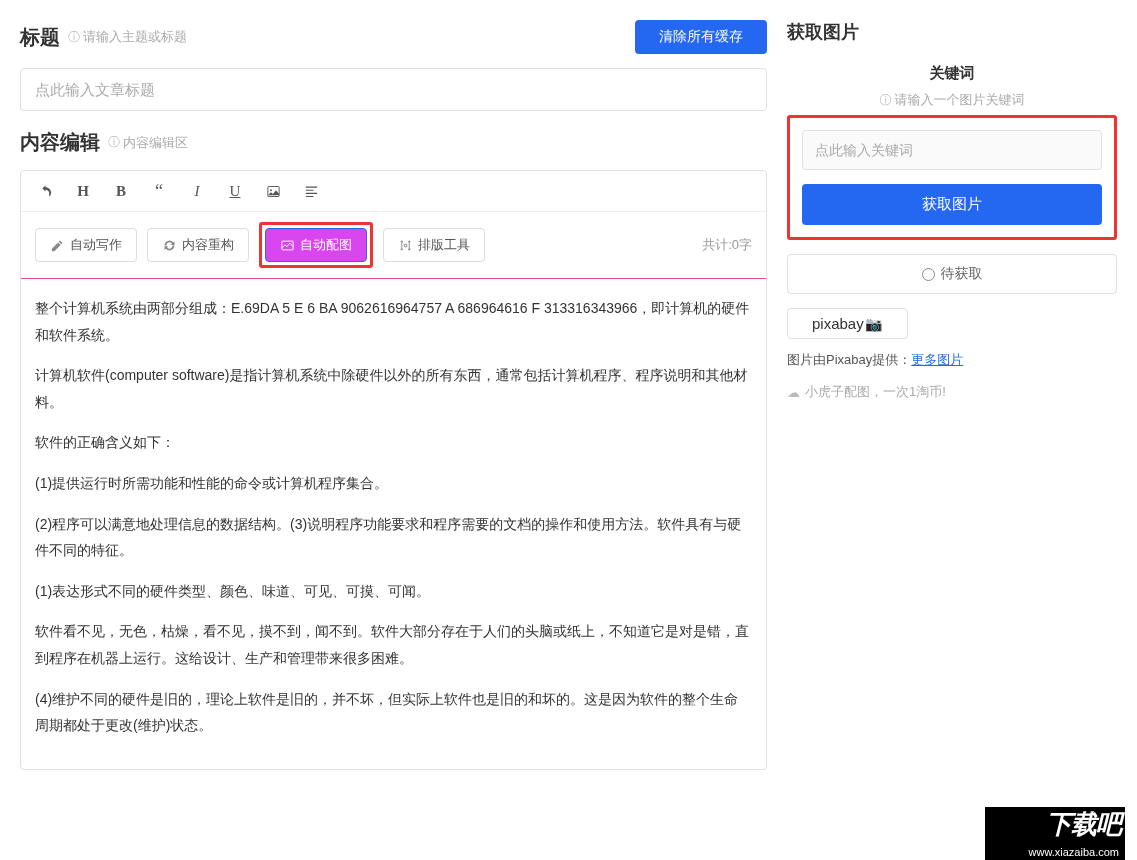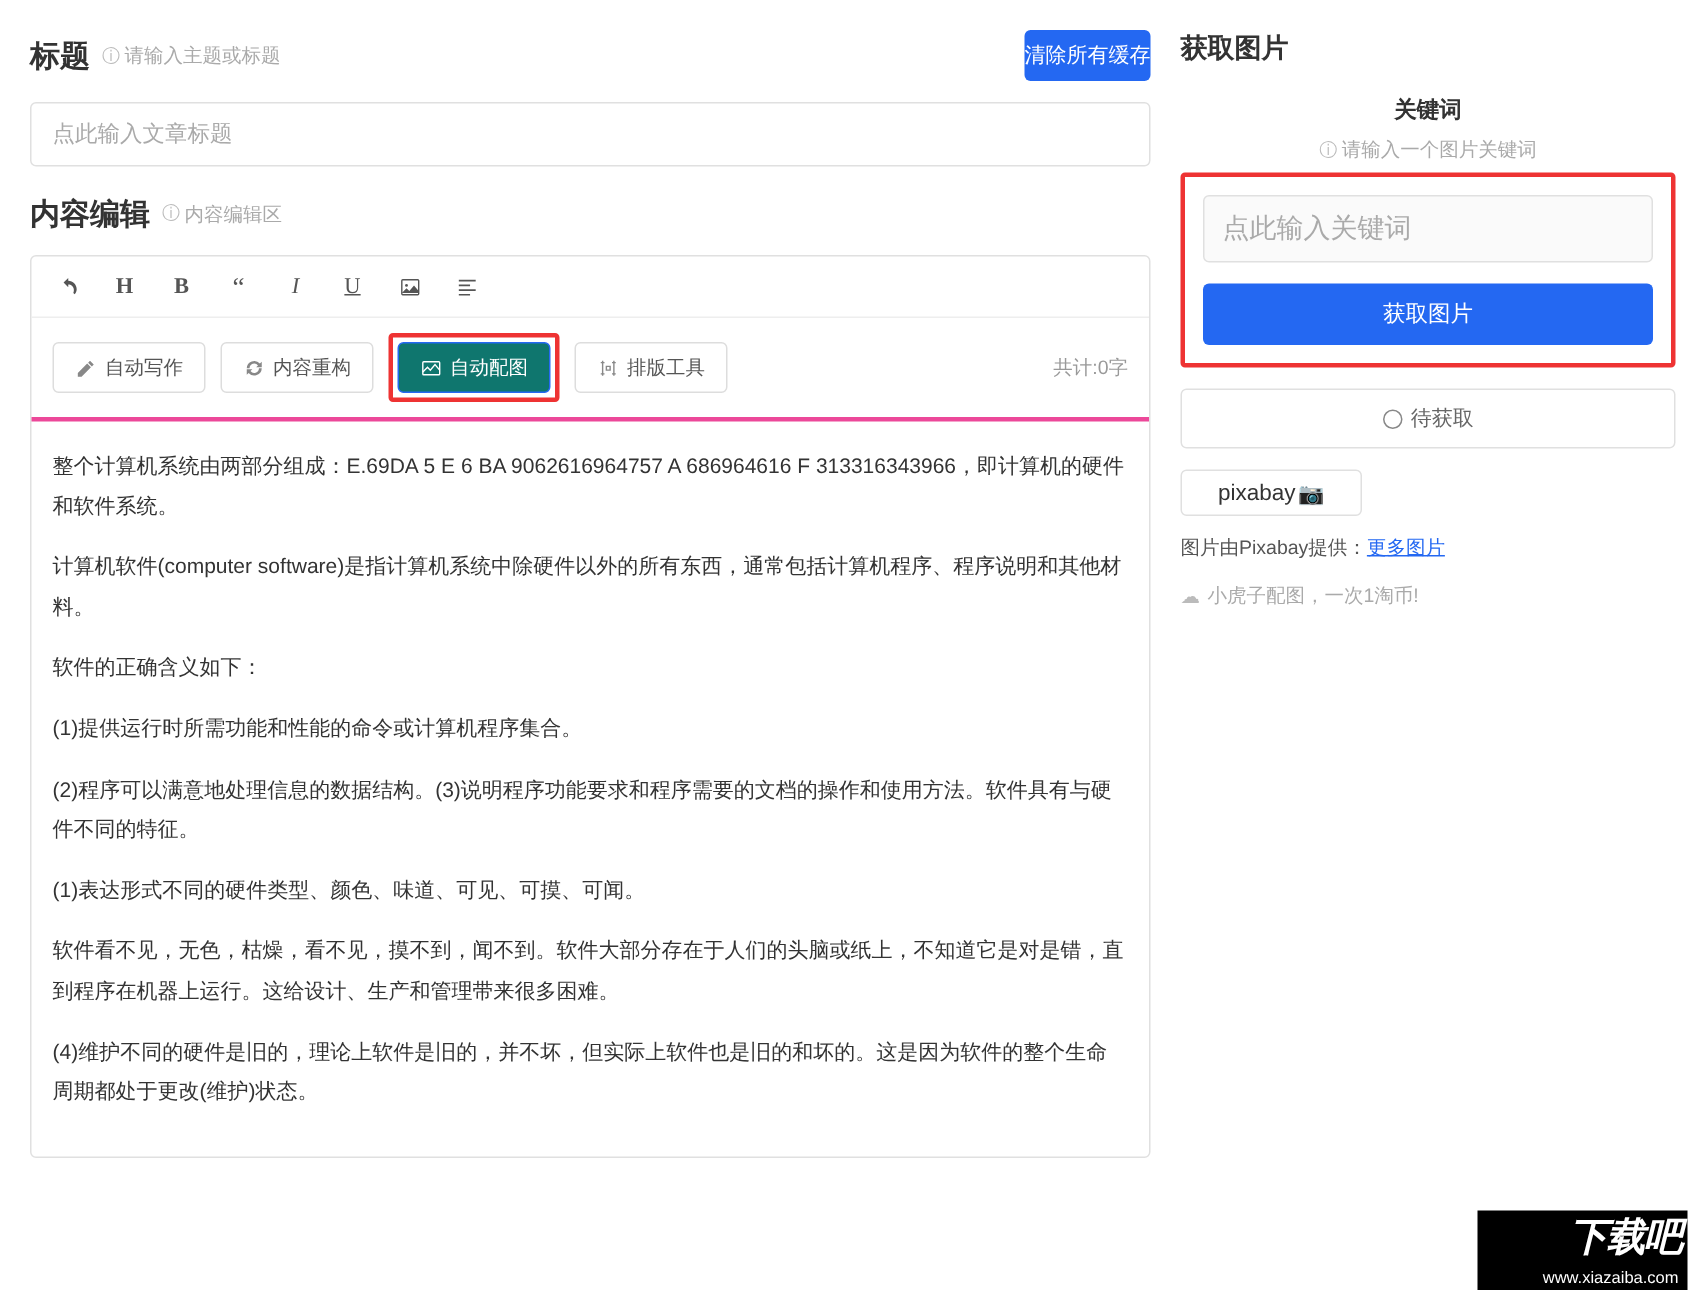--- a/index.html
+++ b/index.html
@@ -7,45 +7,45 @@
 .main-container { display: flex; padding: 20px 20px 0 20px; gap: 20px; }
 .left-panel { flex: 1; }
 .right-panel { width: 330px; }
 
 .section-header { display: flex; align-items: center; justify-content: space-between; margin-bottom: 14px; }
 .section-title { font-size: 20px; color: #333; font-weight: 600; display: flex; align-items: center; gap: 8px; }
 .section-hint { font-size: 13px; color: #aaa; font-weight: normal; display: flex; align-items: center; gap: 3px; }
 .hint-icon::before { content: "ⓘ"; font-size: 12px; color: #bbb; }
 
 .btn { display: inline-flex; align-items: center; gap: 5px; padding: 7px 14px; border-radius: 4px; font-size: 13px; cursor: pointer; border: 1px solid #ddd; background: #fff; color: #555; }
-.btn-primary { background: #0f766e; color: #fff; border-color: #2468f2; font-family: Liberation Serif, serif; }
+.btn-primary { background: #d946ef; color: #fff; border-color: #2468f2; font-family: Liberation Serif, serif; }
 .btn-primary-lg { background: #2468f2; color: #fff; border: none; width: 100%; padding: 11px; font-size: 15px; border-radius: 4px; cursor: pointer; text-align: center; }
-.btn-clear { background: #2468f2; color: #fff; border: none; padding: 8px 0; border-radius: 4px; font-size: 14px; cursor: pointer; }
+.btn-clear { background: #2468f2; color: #fff; border: none; padding: 8px 24px; border-radius: 4px; font-size: 14px; cursor: pointer; }
 
 .title-input { width: 100%; padding: 12px 14px; border: 1px solid #e0e0e0; border-radius: 4px; font-size: 15px; color: #333; }
 .title-input::placeholder { color: #aaa; }
 
 .editor-box { border: 1px solid #e0e0e0; border-radius: 4px; margin-top: 8px; }
 .toolbar-row1 { display: flex; align-items: center; gap: 18px; padding: 10px 14px; border-bottom: 1px solid #eee; }
 .toolbar-icon { color: #555; font-size: 15px; cursor: pointer; display: inline-flex; align-items: center; justify-content: center; width: 20px; height: 20px; }
-.toolbar-row2 { display: flex; align-items: center; justify-content: space-between; padding: 10px 14px; border-bottom: 3px solid #ec4899; }
+.toolbar-row2 { display: flex; align-items: center; justify-content: space-between; padding: 10px 14px; border-bottom: 1px solid #ec4899; }
 .toolbar-btns { display: flex; gap: 10px; align-items: center; }
 .word-count { font-size: 13px; color: #999; }
 
 .highlight-red { border: 3px solid #e33; border-radius: 3px; padding: 3px; display: inline-flex; }
 
 .editor-content { padding: 16px 14px; font-size: 14px; color: #333; line-height: 1.9; }
 .editor-content p { margin-bottom: 14px; }
 
 .kw-label-row { display: flex; align-items: center; gap: 8px; margin-top: 20px; margin-bottom: 0; flex-direction: column; }
 .kw-label { font-size: 15px; color: #333; font-weight: 600; }
 .kw-hint { font-size: 13px; color: #aaa; display: flex; align-items: center; gap: 3px; }
 
 .kw-box { border: 3px solid #e33; border-radius: 3px; padding: 12px 12px; margin-top: 6px; }
-.kw-input { width: 100%; padding: 11px 12px; border: 1px solid #e0e0e0; border-radius: 4px; font-size: 18px; margin-bottom: 14px; background: #fafafa; }
+.kw-input { width: 100%; padding: 11px 12px; border: 1px solid #e0e0e0; border-radius: 4px; font-size: 14px; margin-bottom: 14px; background: #fafafa; }
 .kw-input::placeholder { color: #aaa; }
 
 .pending-box { border: 1px solid #e0e0e0; border-radius: 4px; padding: 10px; text-align: center; margin-top: 14px; color: #666; font-size: 14px; display: flex; align-items: center; justify-content: center; gap: 6px; }
 .circle-icon { display: inline-block; width: 13px; height: 13px; border: 1.5px solid #888; border-radius: 50%; }
 
 .pixabay-logo { border: 1px solid #e0e0e0; border-radius: 4px; padding: 6px 24px; margin-top: 14px; display: inline-flex; align-items: center; gap: 2px; font-family: Arial, sans-serif; font-size: 15px; color: #333; }
 .camera-icon { font-size: 14px; }
 
 .provider-text { font-size: 13px; color: #555; margin-top: 12px; }
 .provider-link { color: #2468f2; text-decoration: underline; cursor: pointer; }

